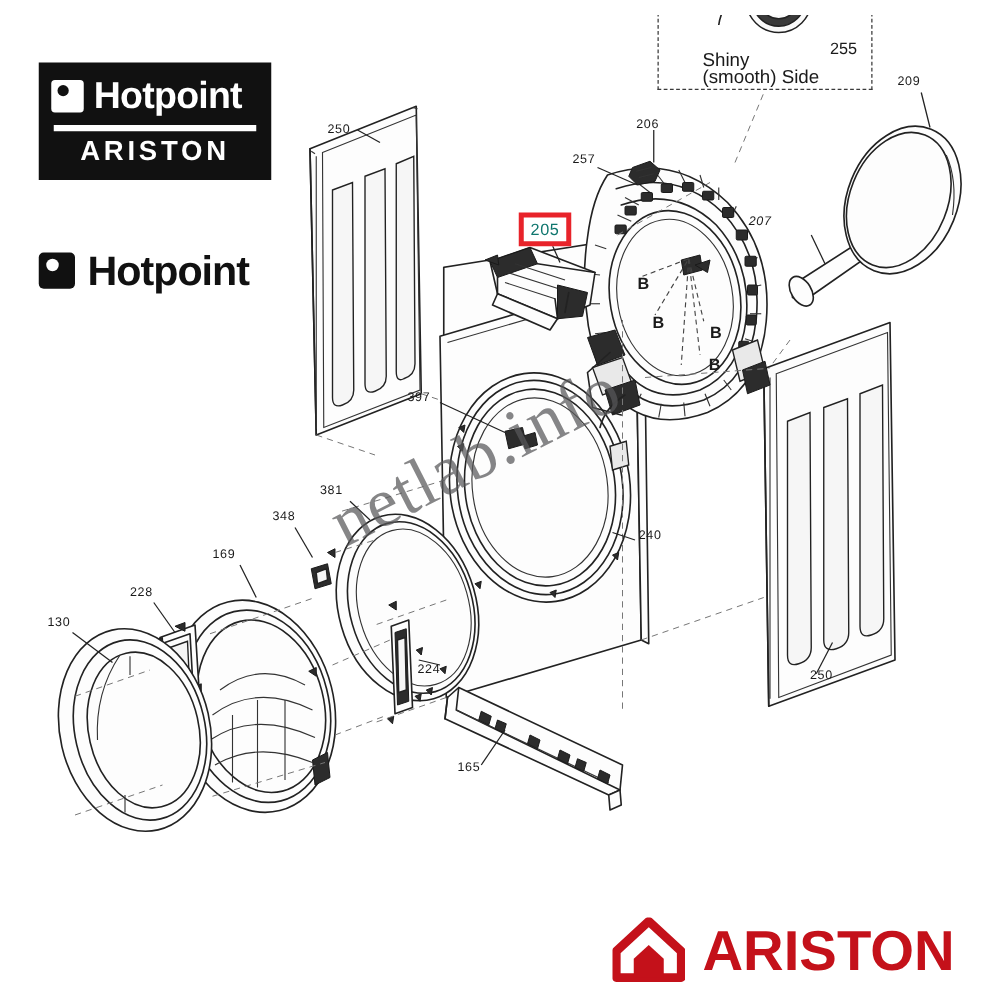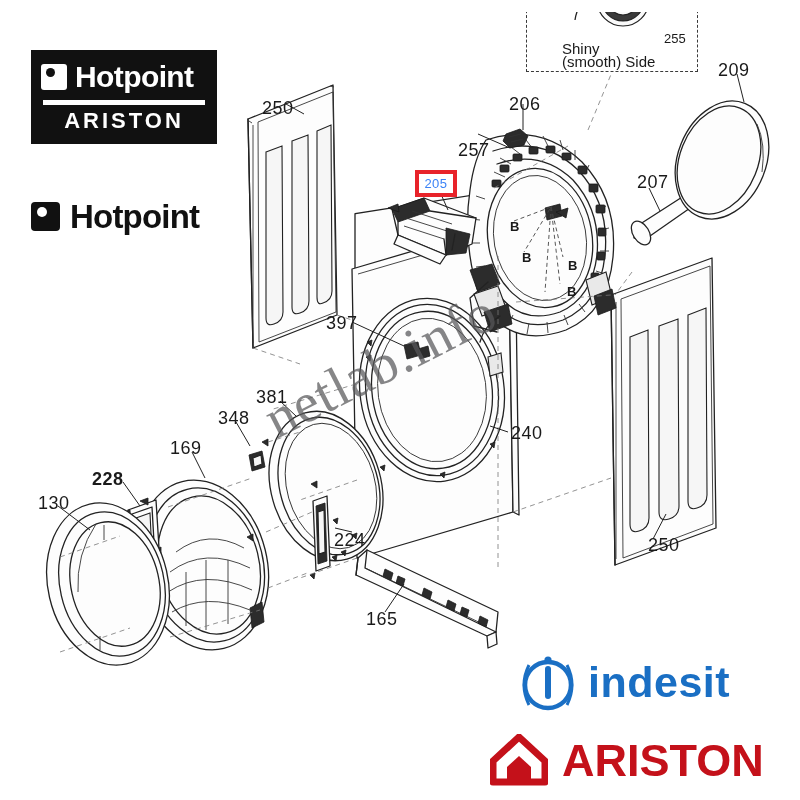--- a/index.html
+++ b/index.html
@@ -160,21 +160,21 @@
     left: 0;
     top: 0;
     width: 800px;
     height: 800px;
   }
 
   
   .part-label {
     position: absolute;
     font-family: "Liberation Sans", sans-serif;
-    font-size: 18px;
+    font-size: 10px;
     color: #1a1a1a;
     letter-spacing: 0.5px;
     white-space: nowrap;
   }
   .bmark {
     position: absolute;
     font-family: "Liberation Sans", sans-serif;
     font-size: 13px;
     font-weight: bold;
     color: #1a1a1a;
@@ -189,21 +189,21 @@
     height: 27px;
     border: 4px solid #e8232a;
     background: #ffffff;
     box-sizing: border-box;
     display: flex;
     align-items: center;
     justify-content: center;
   }
   .highlight-box span {
     font-size: 13px;
-    color: #3b82f6;
+    color: #0f766e;
     letter-spacing: 0.5px;
   }
 
   
   .callout-box {
     position: absolute;
     left: 526px;
     top: -46px;
     width: 172px;
     height: 106px;
@@ -523,30 +523,30 @@
     </g>
   </svg>
 
   <div class="callout-text" style="left:664px;top:20px;font-size:13px;">255</div>
   <div class="callout-text" style="left:562px;top:30px;">Shiny</div>
   <div class="callout-text" style="left:562px;top:43px;">(smooth) Side</div>
 
   <div>
     <div class="part-label" style="left:262px;top:86px;">250</div>
     <div class="part-label" style="left:509px;top:82px;">206</div>
-    <div class="part-label" style="left:458px;top:128px;">257</div>
+    <div class="part-label" style="left:458px;top:110px;">257</div>
     <div class="part-label" style="left:718px;top:48px;">209</div>
-    <div class="part-label" style="left:637px;top:160px;">207</div>
+    <div class="part-label" style="left:599px;top:160px;font-style:italic;">207</div>
     <div class="part-label" style="left:326px;top:301px;">397</div>
     <div class="part-label" style="left:511px;top:411px;">240</div>
     <div class="part-label" style="left:648px;top:523px;">250</div>
     <div class="part-label" style="left:256px;top:375px;">381</div>
     <div class="part-label" style="left:218px;top:396px;">348</div>
     <div class="part-label" style="left:170px;top:426px;">169</div>
-    <div class="part-label" style="left:92px;top:457px;font-weight:bold;">228</div>
+    <div class="part-label" style="left:104px;top:457px;">228</div>
     <div class="part-label" style="left:38px;top:481px;">130</div>
     <div class="part-label" style="left:334px;top:518px;">224</div>
     <div class="part-label" style="left:366px;top:597px;">165</div>
   </div>
 
   <div>
     <div class="bmark" style="left:510px;top:207px;">B</div>
     <div class="bmark" style="left:522px;top:238px;">B</div>
     <div class="bmark" style="left:568px;top:246px;">B</div>
     <div class="bmark" style="left:567px;top:272px;">B</div>
@@ -565,30 +565,20 @@
     </div>
     <div class="ha-rule"></div>
     <div class="ha-row2">ARISTON</div>
   </div>
 
   <div class="hotpoint-logo">
     <div class="hp-square"></div>
     <div class="hp-word">Hotpoint</div>
   </div>
 
-  <div class="indesit-logo">
-    <svg width="62" height="62" viewBox="0 0 62 62" xmlns="http://www.w3.org/2000/svg">
-      <circle cx="31" cy="34" r="23" fill="none" stroke="#1a6fc4" stroke-width="4.5"></circle>
-      <path d="M31 18 L31 45" stroke="#1a6fc4" stroke-width="6" stroke-linecap="round"></path>
-      <circle cx="31" cy="9" r="3.6" fill="#1a6fc4"></circle>
-      <path d="M12 14 Q2 34 12 54" fill="none" stroke="#1a6fc4" stroke-width="3"></path>
-      <path d="M50 14 Q60 34 50 54" fill="none" stroke="#1a6fc4" stroke-width="3"></path>
-    </svg>
-    <div class="indesit-word">indesit</div>
-  </div>
 
   <div class="ariston-logo">
     <svg width="58" height="52" viewBox="0 0 58 52" xmlns="http://www.w3.org/2000/svg">
       <path d="M29 3 L55 27 L55 48 L3 48 L3 27 Z" fill="none" stroke="#c4111a" stroke-width="7" stroke-linejoin="round"></path>
       <path d="M29 22 L41 33 L41 48 L17 48 L17 33 Z" fill="#c4111a"></path>
     </svg>
     <div class="ariston-word">ARISTON</div>
   </div>
 
 </div>

